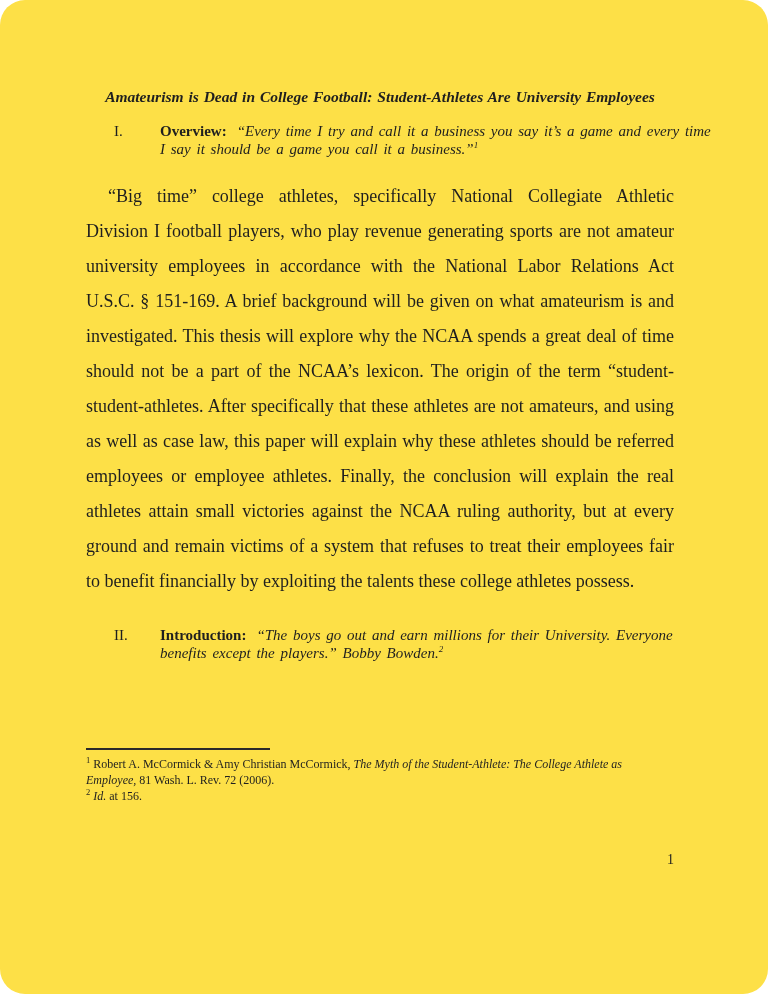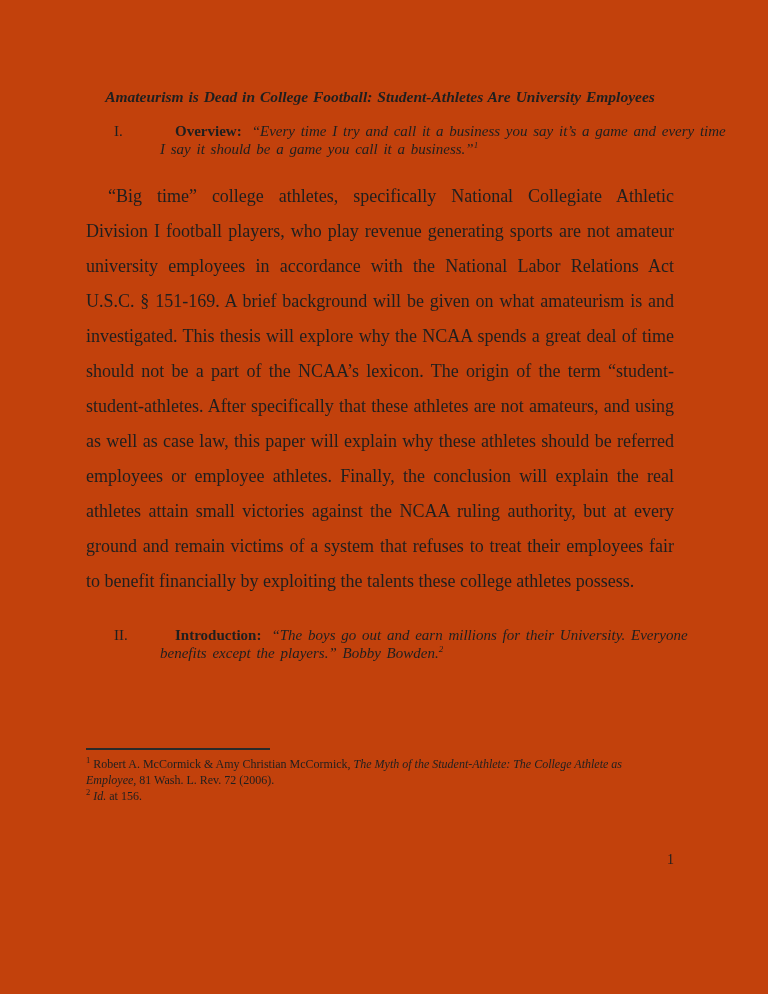--- a/index.html
+++ b/index.html
@@ -1,25 +1,26 @@
 <!DOCTYPE html>
 <html><head>
 <meta charset="utf-8">
 <style>
   html, body { margin: 0; padding: 0; background: #ffffff; }
   .page {
     position: relative;
     width: 768px;
     height: 994px;
-    background: #c2410c;
+    background: #fde047;
     box-sizing: border-box;
     padding: 88px 94px 0 86px;
     font-family: "Liberation Serif", serif;
     color: #1f1f1f;
     overflow: hidden;
+    border-radius: 25px;
   }
   .doc-title {
     text-align: center;
     font-size: 15.5px;
     font-weight: bold;
     font-style: italic;
     line-height: 18px;
     word-spacing: 1px;
     white-space: nowrap;
   }
@@ -28,21 +29,21 @@
     padding-left: 28px;
     font-size: 15px;
     line-height: 17.5px;
     word-spacing: 2px;
   }
   .section-heading.first { margin-top: 17px; }
   .section-heading.second { margin-top: 28px; }
   .sec-num { width: 46px; flex: 0 0 46px; }
   .sec-content { flex: 1 1 auto; }
   .sec-line { white-space: nowrap; }
-  .sec-label { font-weight: bold; margin-right: 10px; margin-left: 15px; }
+  .sec-label { font-weight: bold; margin-right: 10px; }
   .sec-quote { font-style: italic; }
   .sec-sup {
     font-style: italic;
     font-size: 9px;
     vertical-align: super;
     line-height: 0;
   }
   .body-paragraph { margin-top: 21px; font-size: 18px; }
   .bline {
     height: 35px;

